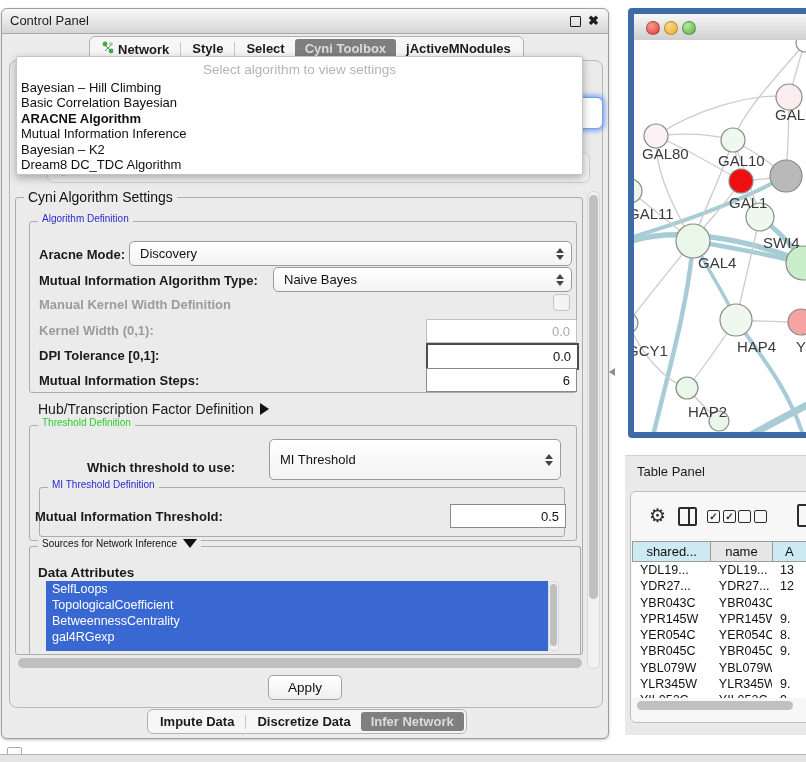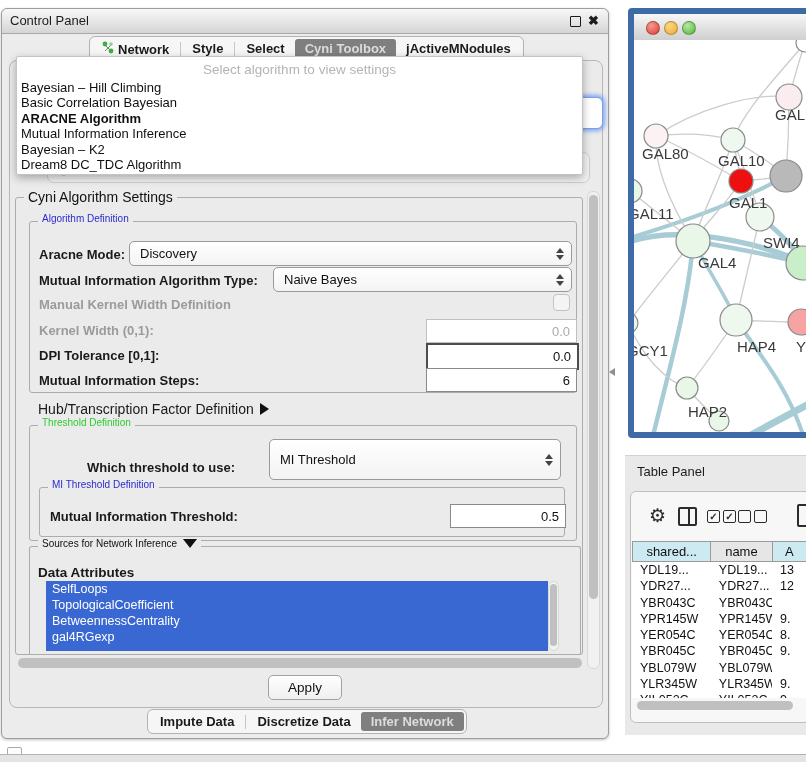--- a/index.html
+++ b/index.html
@@ -195,21 +195,21 @@
       <span>MI Threshold</span>
       <span class="spinner">
         <span class="spup"></span>
           <span class="spdn"></span>
         </span>
     </div>
 
     <div class="abs gbox" style="left:37px;top:478px;width:524px;height:48px;">
       <span class="legend" style="color:#2b2bd0;">MI Threshold Definition</span>
     </div>
-    <div class="abs lbl" style="left:48px;top:500px;text-align:center;">Mutual Information Threshold:</div>
+    <div class="abs lbl" style="left:33px;top:500px;text-align:center;">Mutual Information Threshold:</div>
     <div class="abs field" style="left:448px;top:495px;width:108px;height:22px;border:1px solid #8a8a8a;
          color:#111;">
       <span>0.5</span>
     </div>
 
     <div class="abs gbox noblb" style="left:27px;top:537px;width:550px;height:107px;">
       <span class="legend" style="display:flex;align-items:center;color:#111;">
         <span>Sources for Network Inference</span>
         <span class="tri-d"></span>
       </span>

